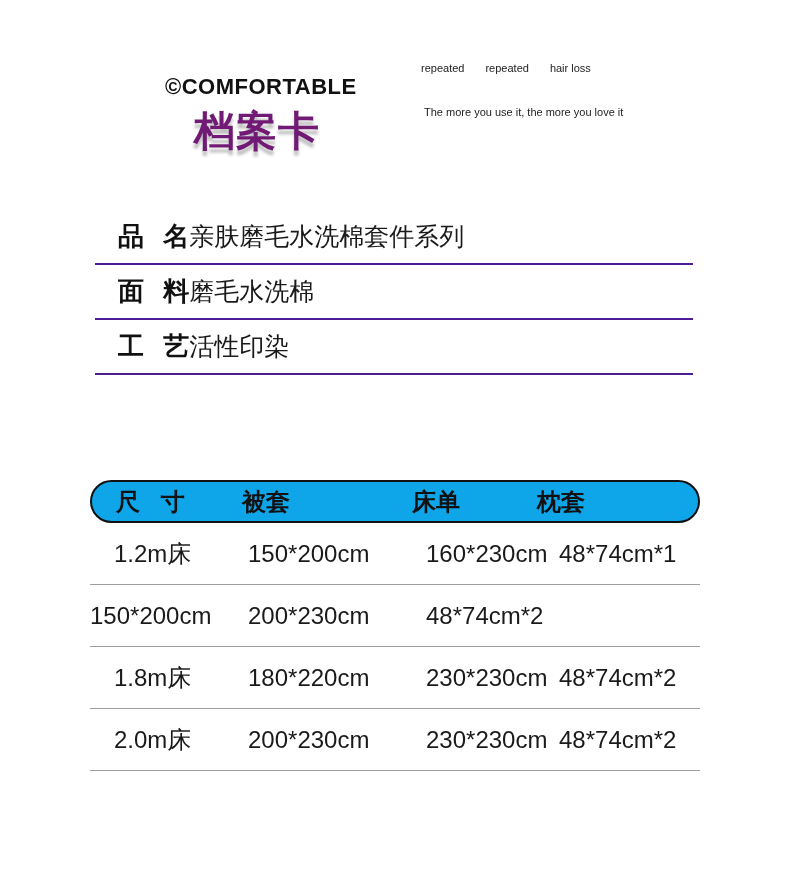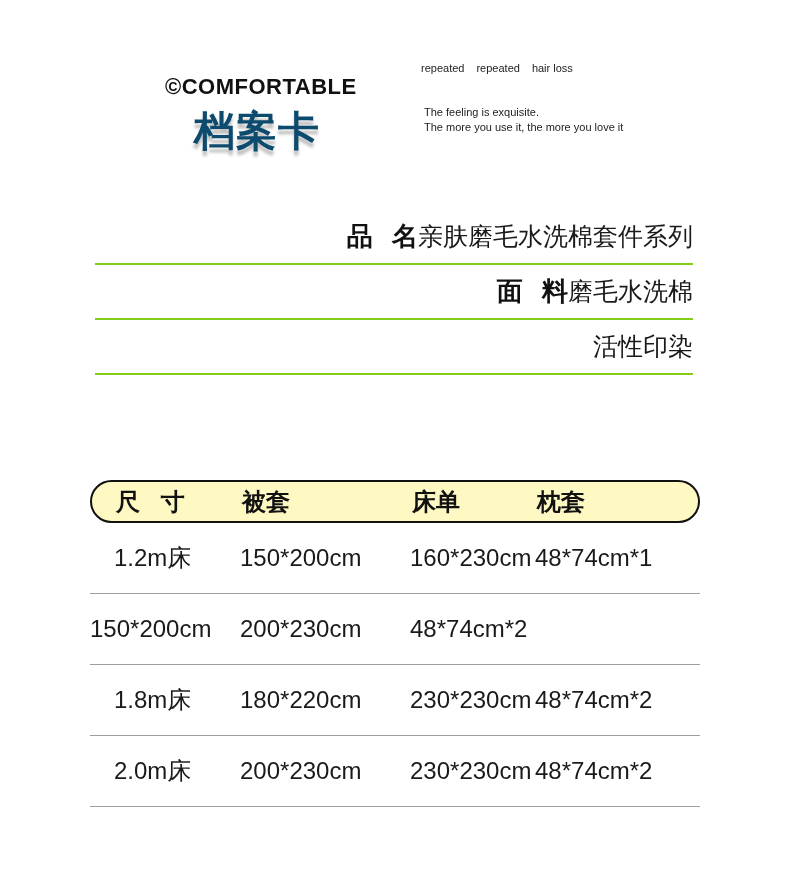--- a/index.html
+++ b/index.html
@@ -25,31 +25,31 @@
     letter-spacing: 0.5px;
     color: #111;
     white-space: nowrap;
   }
   .card-title {
     position: absolute;
     left: 194px;
     top: 104px;
     font-size: 41px;
     font-weight: 900;
-    color: #0c4a6e;
+    color: #701a75;
     letter-spacing: 1px;
     white-space: nowrap;
     text-shadow: 0 5px 3px rgba(0,0,0,0.25);
   }
   .keywords {
     position: absolute;
     left: 421px;
     top: 62px;
     display: flex;
-    gap: 12px;
+    gap: 21px;
     font-size: 11px;
     color: #222;
     white-space: nowrap;
   }
   .tagline {
     position: absolute;
     left: 424px;
     top: 105px;
     font-size: 11px;
     line-height: 15px;
@@ -59,24 +59,24 @@
 
   
   .info-section {
     position: absolute;
     left: 95px;
     top: 210px;
     width: 598px;
   }
   .info-row {
     height: 55px;
-    border-bottom: 2px solid #84cc16;
+    border-bottom: 2px solid #4c1d95;
     display: flex;
     align-items: center;
-    justify-content: flex-end;
+    justify-content: flex-start;
   }
   .info-label {
     padding-left: 23px;
     font-size: 26px;
     font-weight: 700;
     color: #111;
     word-spacing: 12px;
     white-space: nowrap;
   }
   .info-value {
@@ -98,62 +98,63 @@
     grid-template-columns: 150px 170px 125px 165px;
     align-items: center;
   }
   .size-head {
     height: 43px;
     border: 2px solid #111;
     border-radius: 22px;
     font-size: 24px;
     font-weight: 700;
     color: #111;
-    background: #fef9c3;
+    background: #0ea5e9;
   }
   .size-head .cell-first { word-spacing: 14px; }
   .size-row {
-    height: 71px;
+    height: 62px;
     border-bottom: 1.5px solid #9e9e9e;
     font-size: 24px;
     font-weight: 400;
     color: #1a1a1a;
+    gap: 8px;
   }
   .cell { white-space: nowrap; }
   .cell-first { text-align: left; padding-left: 24px; white-space: nowrap; }
 </style>
 </head>
 <body>
 
 <div class="page">
 
   <div class="brand">©COMFORTABLE</div>
   <div class="card-title">档案卡</div>
 
   <div class="keywords">
     <span>repeated</span>
     <span>repeated</span>
     <span>hair loss</span>
   </div>
 
   <div class="tagline">
-    <div>The feeling is exquisite.</div>
     <div>The more you use it, the more you love it</div>
   </div>
 
   <div class="info-section">
     <div class="info-row">
       <span class="info-label">品 名</span>
       <span class="info-value">亲肤磨毛水洗棉套件系列</span>
     </div>
     <div class="info-row">
       <span class="info-label">面 料</span>
       <span class="info-value">磨毛水洗棉</span>
     </div>
     <div class="info-row">
+      <span class="info-label">工 艺</span>
       <span class="info-value">活性印染</span>
     </div>
   </div>
 
   <div class="size-table">
 
     <div class="size-head size-grid">
       <span class="cell-first">尺 寸</span>
       <span class="cell">被套</span>
       <span class="cell">床单</span>

